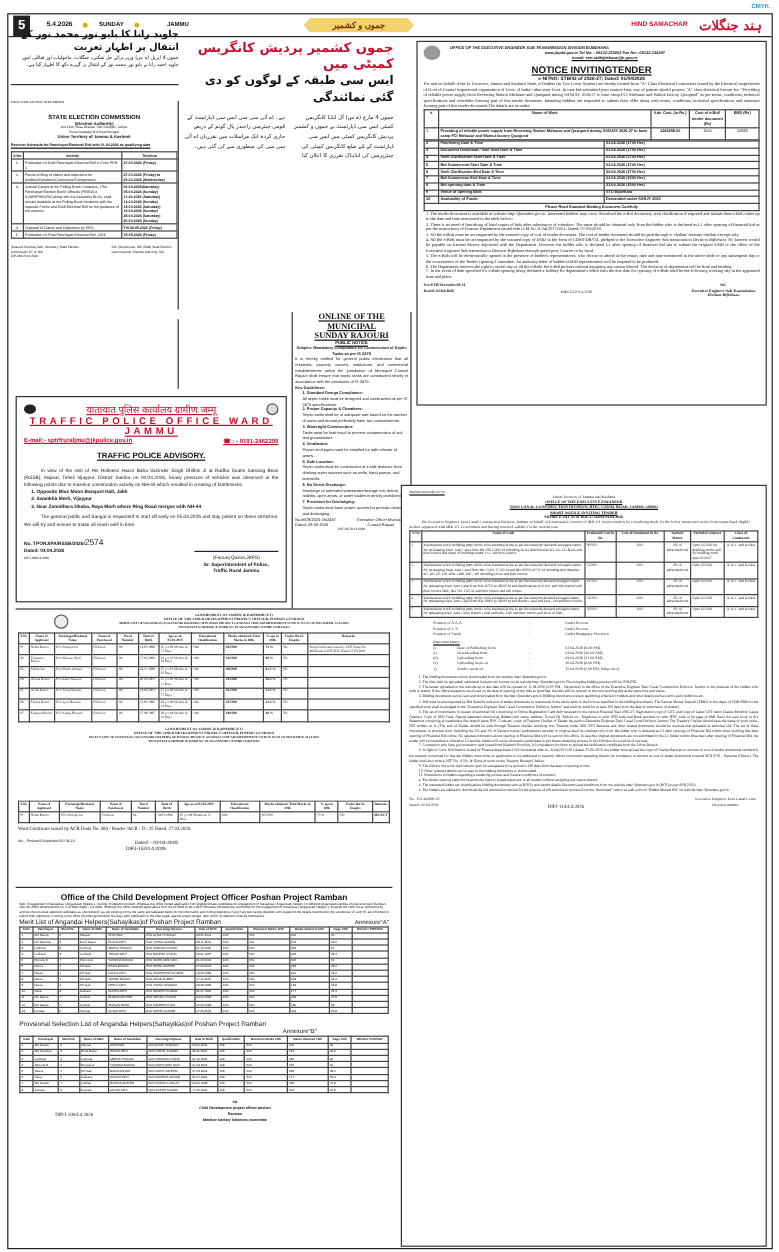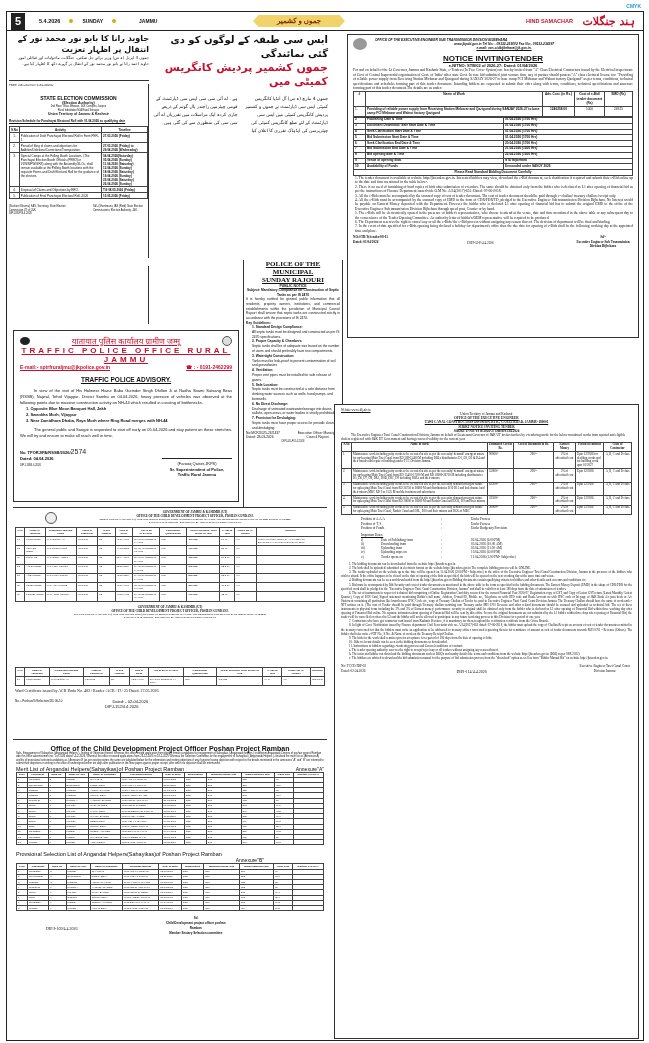--- a/index.html
+++ b/index.html
@@ -36,28 +36,28 @@
   <span class="mh-date">5.4.2026</span>
   <span class="dot"></span>
   <span>SUNDAY</span>
   <span class="dot"></span>
   <span style="margin-left:14px">JAMMU</span>
   <div class="mh-banner">جموں و کشمیر</div>
   <span class="mh-paper">HIND SAMACHAR</span>
   <span class="mh-logo">ہند جنگلات</span>
  </div>
 
- <div style="position:absolute;left:2px;top:21px;width:140px;height:48px;border-bottom:1px solid #333">
+ <div style="position:absolute;left:2px;top:11px;width:140px;height:48px;border-bottom:1px solid #333">
   <div class="urdu" style="font-size:8px;font-weight:bold;line-height:11px">جاوید رانا کا بابو نور محمد نور کے انتقال پر اظہار تعزیت</div>
   <div class="urdu" style="font-size:4px;line-height:6px">جموں 4 اپریل (ہ س) وزیر برائے جل شکتی، جنگلات، ماحولیات اور قبائلی امور جاوید احمد رانا نے بابو نور محمد نور کے انتقال پر گہرے دکھ کا اظہار کیا ہے۔</div>
  </div>
 
  <div style="position:absolute;left:146px;top:21px;width:175px;height:225px">
+  <div class="urdu" style="font-size:11px;color:#c8102e;font-weight:bold;line-height:14px">جموں کشمیر پردیش کانگریس کمیٹی میں</div>
   <div class="urdu" style="font-size:10px;font-weight:bold;line-height:14px">ایس سی طبقہ کے لوگوں کو دی گئی نمائندگی</div>
-  <div class="urdu" style="font-size:11px;color:#c8102e;font-weight:bold;line-height:14px">جموں کشمیر پردیش کانگریس کمیٹی میں</div>
   <div class="urdu" style="font-size:4.5px;line-height:8px;margin-top:6px;column-count:2;column-gap:6px">جموں 4 مارچ (ہ س) آل انڈیا کانگریس کمیٹی ایس سی ڈپارٹمنٹ نے جموں و کشمیر پردیش کانگریس کمیٹی میں ایس سی ڈپارٹمنٹ کے لئے ضلع کانگریس کمیٹی کی چیئرپرسن کی ایڈہاک تقرری کا اعلان کیا ہے۔ اے آئی سی سی ایس سی ڈپارٹمنٹ کے قومی چیئرمین راجندر پال گوتم کے ذریعے جاری کردہ ایک مراسلات میں تقرریاں اے آئی سی سی کی منظوری سے کی گئی ہیں۔</div>
  </div>
 
  <div class="box" style="left:2px;top:72px;width:140px;height:240px;border:none;border-right:1px solid #333">
   <div class="tiny sans" style="display:flex;justify-content:space-between">
         <span>Phone: 0191-2457810 / 0194-2480052</span>
       </div>
   <div class="sans b ctr" style="font-size:5px;margin-top:8px">STATE ELECTION COMMISSION</div>
   <div class="sans b ctr" style="font-size:3.5px">(Election Authority)</div>
   <div class="sans ctr tiny">2nd Floor, Vikas Bhawan, J&amp;K Complex, Janipur</div>
@@ -100,21 +100,21 @@
       </table>
   <div style="display:flex;justify-content:space-between;margin-top:6px" class="sans tiny">
    <div style="width:60px">(Sushant Sharma) KAS, Secretary, State Election Commission UT of J&amp;K</div>
    <div style="width:55px">Sd/- (Shantmanu, IAS (Retd) State Election Commissioner, Election Authority, J&amp;K.</div>
   </div>
   <div class="sans tiny">DIPJ-88-P/4.4.2026</div>
  </div>
 
  <div class="box sans" style="left:121px;top:246px;width:112px;height:8px;border:none"></div>
  <div class="box" style="left:236px;top:248px;width:100px;height:282px;border:none;border-left:1px solid #333;border-right:1px solid #333;padding:0 2px">
-  <div class="b u ctr" style="font-size:7px;line-height:8px">POLICE OF THE MUNICIPAL</div>
+  <div class="b u ctr" style="font-size:7px;line-height:8px">ONLINE OF THE MUNICIPAL</div>
   <div class="b u ctr" style="font-size:7px;line-height:8px">SUNDAY RAJOURI</div>
   <div class="b u ctr sans" style="font-size:3.5px">PUBLIC NOTICE</div>
   <div class="b ctr sans" style="font-size:3.3px;line-height:4.5px">Subject: Mandatory Compliance for Construction of Septic Tanks as per IS 2470</div>
   <div class="sans" style="font-size:3.3px;line-height:4.8px;text-align:justify">It is hereby notified for general public information that all residents, property owners, institutions, and commercial establishments within the jurisdiction of Municipal Council Rajouri shall ensure that septic tanks are constructed strictly in accordance with the provisions of IS 2470.</div>
   <div class="sans b" style="font-size:3.3px">Key Guidelines:</div>
   <div class="sans" style="font-size:3.3px;line-height:4.8px;padding-left:6px">
    <div><b>1.</b> <b>Standard Design Compliance:</b><div>All septic tanks must be designed and constructed as per IS 2470 specifications.</div></div>
    <div><b>2.</b> <b>Proper Capacity &amp; Chambers:</b><div>Septic tanks shall be of adequate size based on the number of users and should preferably have two compartments.</div></div>
    <div><b>3.</b> <b>Watertight Construction:</b><div>Tanks must be leak-proof to prevent contamination of soil and groundwater.</div></div>
    <div><b>4.</b> <b>Ventilation:</b><div>Proper vent pipes must be installed for safe release of gases.</div></div>
@@ -131,21 +131,21 @@
   </div>
   <div class="sans tiny ctr">DIPJ-45-P/4.4.2026</div>
  </div>
 
  <div class="box sans" style="left:6px;top:318px;width:226px;height:172px;padding:4px 6px">
   <div style="display:flex;align-items:center;justify-content:space-between">
    <span class="emblem" style="width:10px;height:8px;background:#222"></span>
    <span style="font-family:Liberation Sans, sans-serif;font-size:8px;color:#c8102e;text-decoration:underline">यातायात पुलिस कार्यालय ग्रामीण जम्मू</span>
    <span class="emblem" style="width:10px;height:10px;border:1px solid #555;background:#ddd"></span>
   </div>
-  <div class="b u ctr" style="font-size:8px;letter-spacing:3px;color:#c8102e">TRAFFIC POLICE OFFICE RURAL JAMMU</div>
+  <div class="b u ctr" style="font-size:8px;letter-spacing:3px;color:#c8102e">TRAFFIC POLICE OFFICE WARD JAMMU</div>
   <div style="display:flex;justify-content:space-between;font-size:5px;font-weight:bold;color:#c8102e;text-decoration:underline">
    <span>E-mail:- sptrfruraljmu@jkpolice.gov.in</span>
    <span>☎ : - 0191-2462299</span>
   </div>
   <div class="b u ctr" style="font-size:6.5px;margin:6px 0 5px">TRAFFIC POLICE ADVISORY.</div>
   <div style="font-size:4px;line-height:6px;text-indent:14px;text-align:justify">In view of the visit of His Holiness Hazur Baba Gurinder Singh Dhillon Ji at Radha Soami Satsang Beas (RSSB), Najwal, Tehsil Vijaypur, District Samba on 04.04.2026, heavy pressure of vehicles was observed at the following points due to massive construction activity on NH-44 which resulted in creating of bottlenecks.</div>
   <div style="font-size:4px;line-height:6px;font-weight:bold;padding-left:6px">
    <div>1. Opposite Blue Moon Banquet Hall, Jakh</div>
    <div>2. Swankha Morh, Vijaypur</div>
    <div>3. Near Zamidhara Dhaba, Raya Morh where Ring Road merges with NH-44</div>

